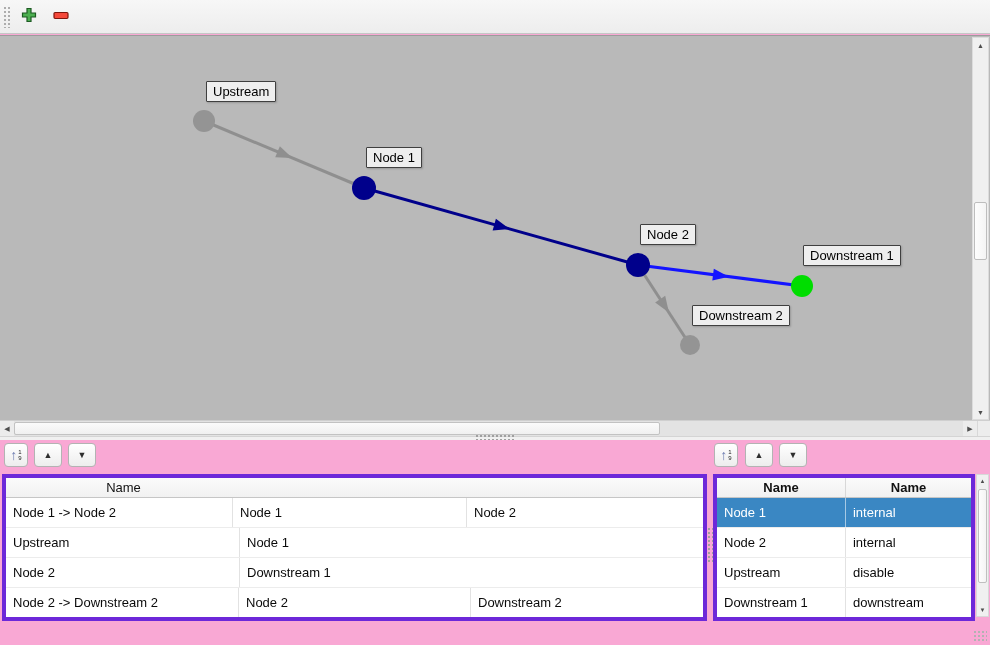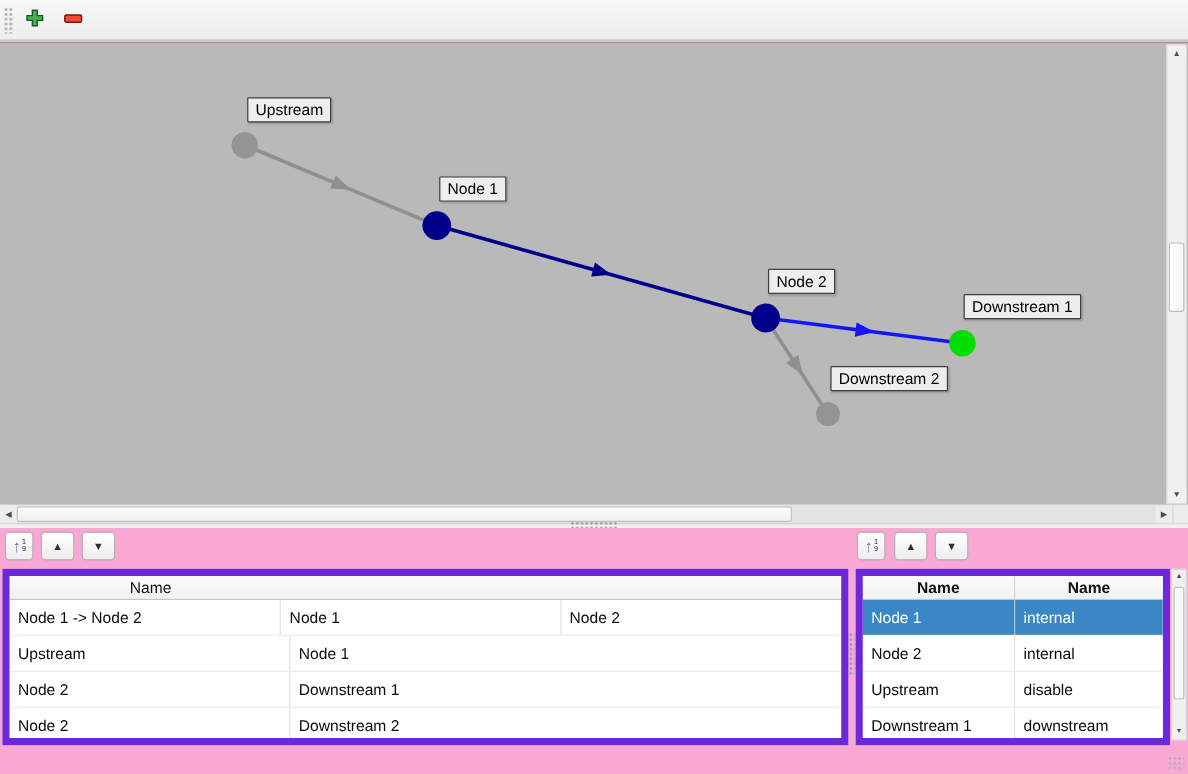--- a/index.html
+++ b/index.html
@@ -53,21 +53,21 @@
 
   
   .mini-btn { position:absolute; top:443px; height:24px; display:flex; align-items:center; justify-content:center;
     background:linear-gradient(#ffffff,#ededed); border:1px solid #b3b3b3; border-radius:4px; }
   .mini-btn .tri { font-size:9px; color:#2e2e2e; line-height:1; }
   .sort-icon { display:flex; align-items:center; gap:1px; }
   .sort-arrow { color:#6d7cb0; font-weight:bold; font-size:14px; line-height:12px; }
   .sort-digits { display:flex; flex-direction:column; font-size:6px; line-height:6px; color:#222; }
 
   
-  .tbl { position:absolute; top:474px; background:#ffffff; border:6px solid #6d28d9; overflow:hidden; }
+  .tbl { position:absolute; top:474px; background:#ffffff; border:4px solid #6d28d9; overflow:hidden; }
   .tbl-left { left:2px; width:705px; height:147px; }
   .tbl-right { left:713px; width:262px; height:147px; }
   .thead { display:flex; height:20px; background:linear-gradient(#fbfbfb,#f1f1f1); border-bottom:1px solid #c6c6c6; }
   .hcol { display:flex; align-items:center; justify-content:center; font-size:13px; color:#111;
     border-right:1px solid #d8d8d8; height:100%; }
   .hcol:last-child { border-right:none; }
   .tbl-right .hcol { font-weight:bold; }
   .trow { display:flex; height:30px; border-bottom:1px solid #ececec; background:#fff; }
   .tcell { display:flex; align-items:center; padding-left:7px; font-size:13px; color:#0a0a0a;
     border-right:1px solid #e2e2e2; height:100%; overflow:hidden; white-space:nowrap; }
@@ -201,20 +201,21 @@
         </div>
         <div class="trow">
           <div class="tcell" style="width: 234px;">Upstream</div>
           <div class="tcell" style="width: 234px;">Node 1</div>
         </div>
         <div class="trow">
           <div class="tcell" style="width: 234px;">Node 2</div>
           <div class="tcell" style="width: 234px;">Downstream 1</div>
         </div>
         <div class="trow">
+          <div class="tcell" style="width: 235px;">Node 2 -&gt; Downstream 2</div>
           <div class="tcell" style="width: 234px;">Node 2</div>
           <div class="tcell" style="width: 234px;">Downstream 2</div>
         </div>
       </div>
   </div>
 
   <div class="tbl tbl-right">
     <div class="thead" id="nodes-thead">
         <div class="hcol" style="width: 132px;">Name</div>
         <div class="hcol" style="width: 128px;">Name</div>

